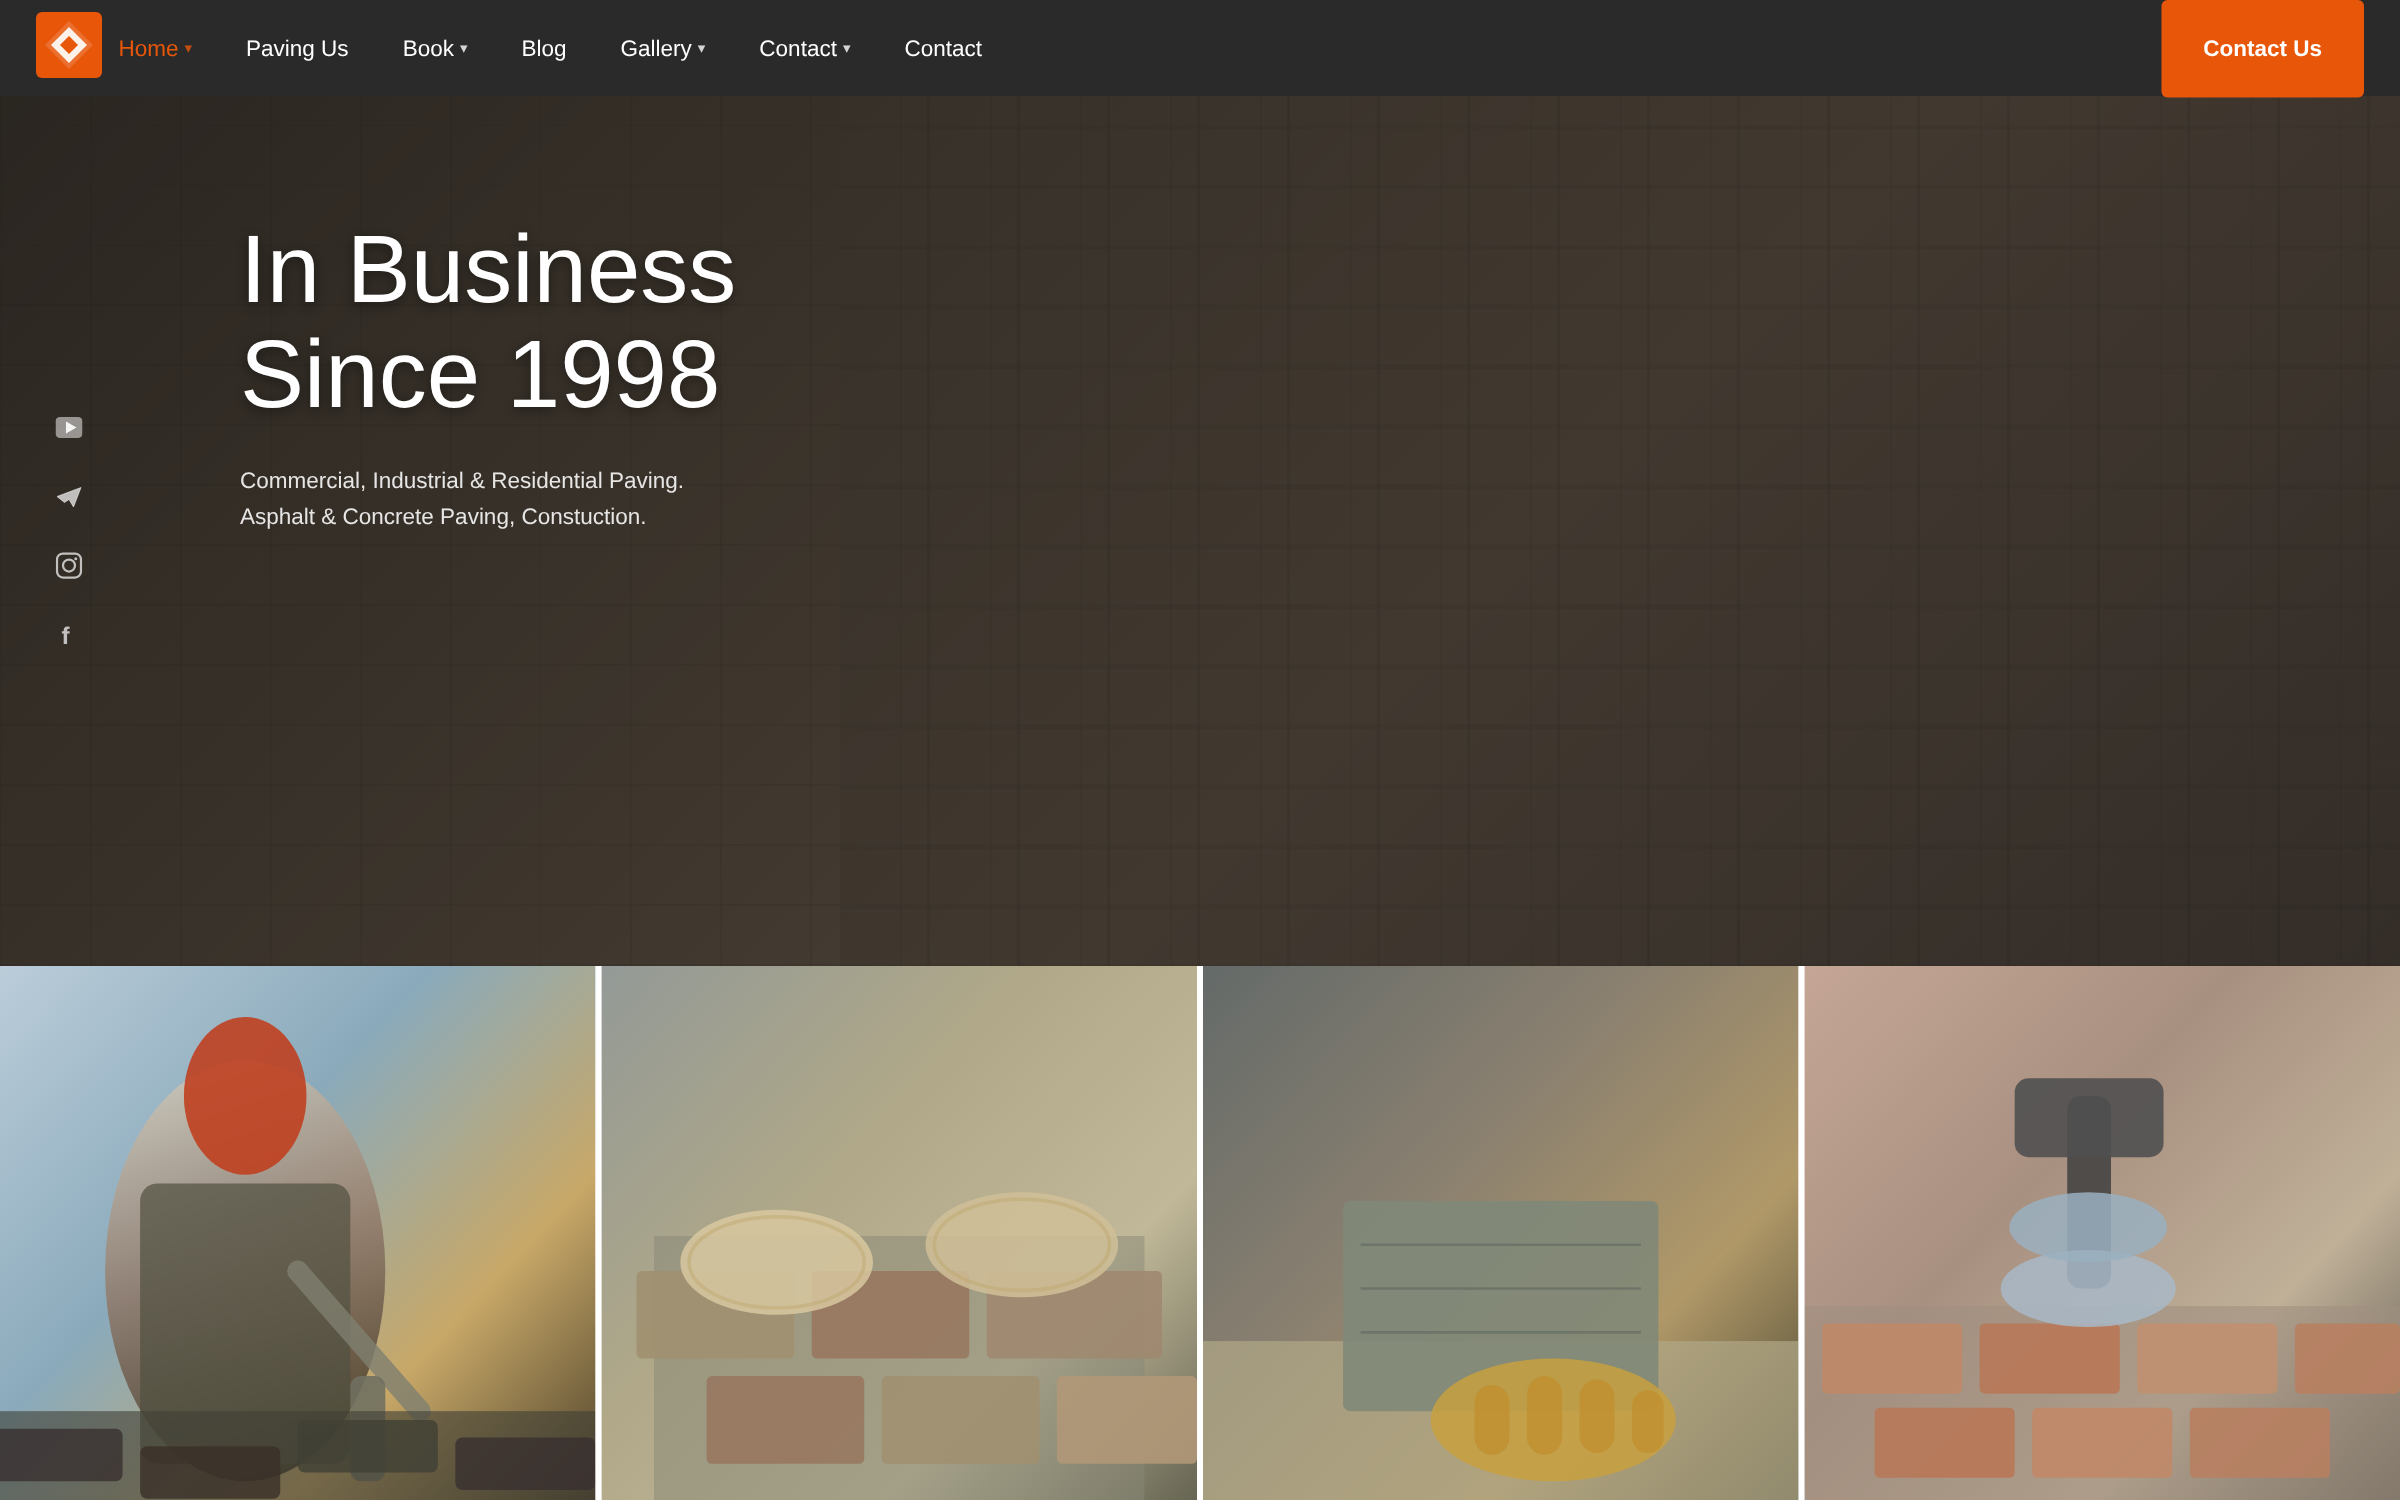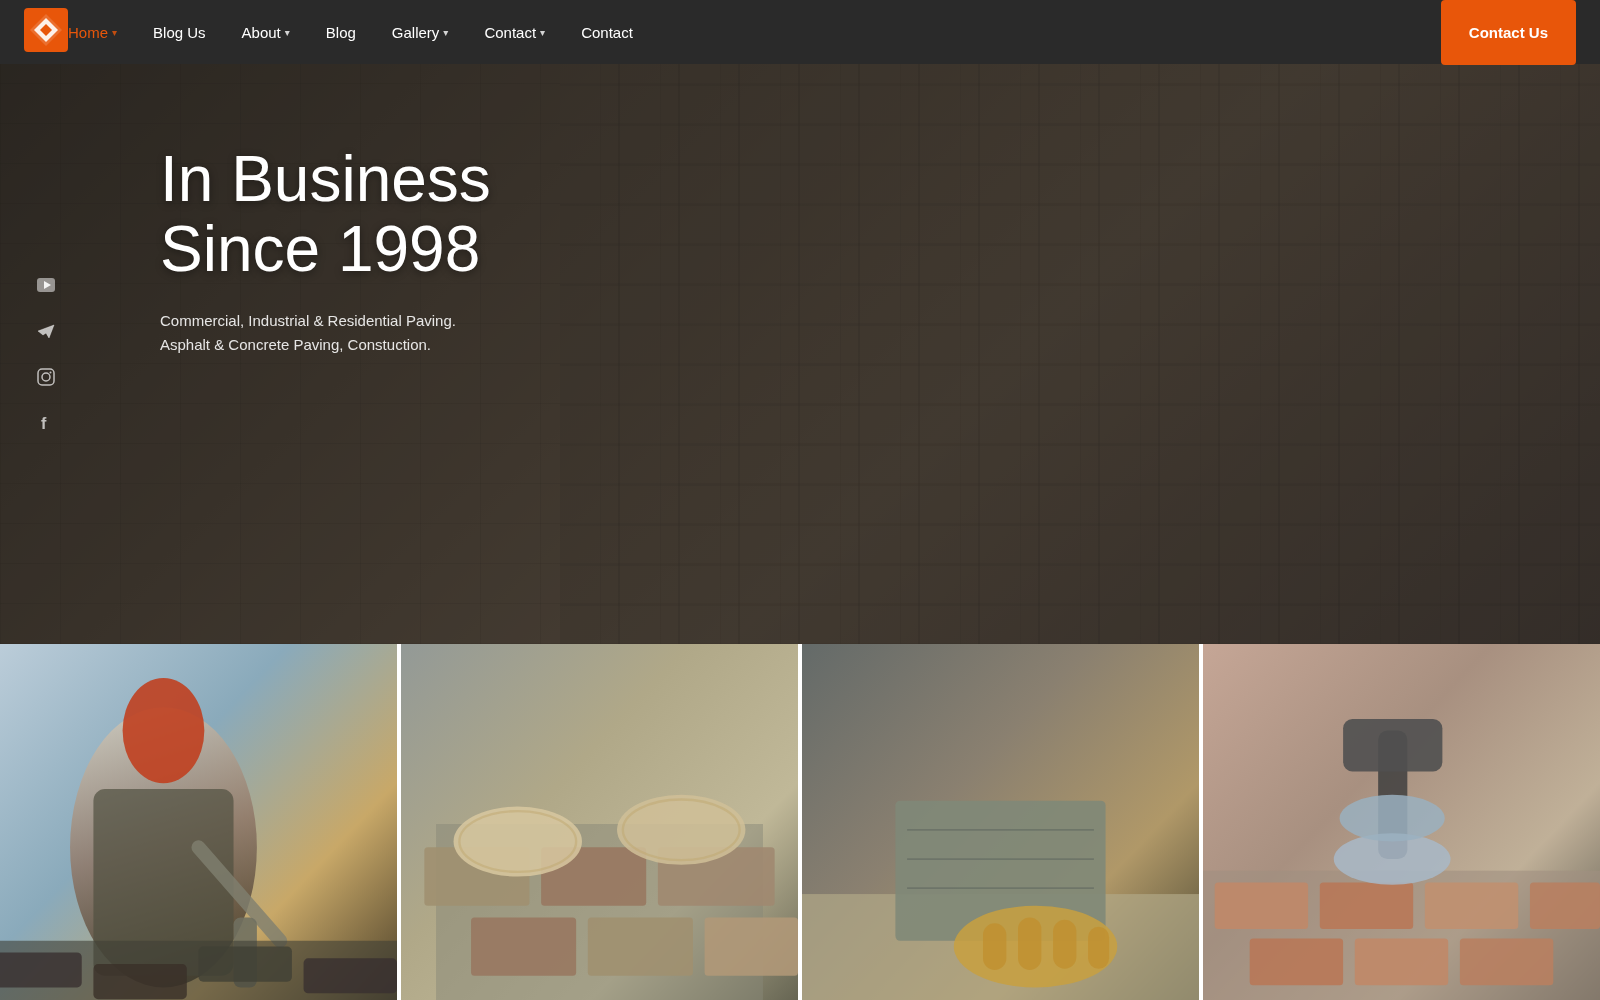--- a/index.html
+++ b/index.html
@@ -5,21 +5,21 @@
     * { margin: 0; padding: 0; box-sizing: border-box; }
     body { font-family: 'Segoe UI', Arial, sans-serif; background: #fff; overflow-x: hidden; }
 
     
     nav {
       position: fixed; top: 0; left: 0; width: 100%; z-index: 100;
       background: #2a2a2a; display: flex; align-items: center;
       height: 64px; padding: 0 24px;
     }
     .nav-links {
-      display: flex; align-items: center; gap: 36px; flex: 1;
+      display: flex; align-items: center; gap: 36px; flex: 1; margin-left: 11px;
     }
     .nav-link {
       color: #fff; text-decoration: none; font-size: 15px; font-weight: 500;
       cursor: pointer; display: flex; align-items: center; gap: 4px;
     }
     .nav-link.active { color: #e8560a; }
     .nav-link .chevron { font-size: 10px; opacity: 0.8; }
     .nav-contact-btn {
       background: #e8560a; color: #fff; border: none; padding: 24px 28px;
       font-size: 15px; font-weight: 600; border-radius: 4px; cursor: pointer;
@@ -167,24 +167,24 @@
       <polygon points="22,16 28,22 22,28 16,22" fill="#e8560a"></polygon>
     </svg>
   </div>
 
   <div class="nav-links">
     <a class="nav-link active">
       <span>Home</span>
       <span class="chevron">▾</span>
     </a>
     <a class="nav-link">
-      <span>Blog Us</span>
-    </a>
-    <a class="nav-link">
-      <span>About</span>
+      <span>Paving Us</span>
+    </a>
+    <a class="nav-link">
+      <span>Book</span>
       <span class="chevron">▾</span>
     </a>
     <a class="nav-link">
       <span>Blog</span>
     </a>
     <a class="nav-link">
       <span>Gallery</span>
       <span class="chevron">▾</span>
     </a>
     <a class="nav-link">

